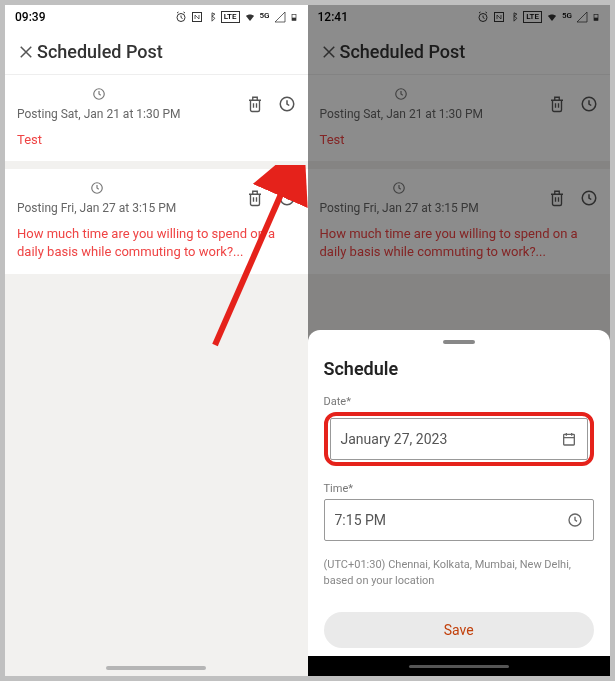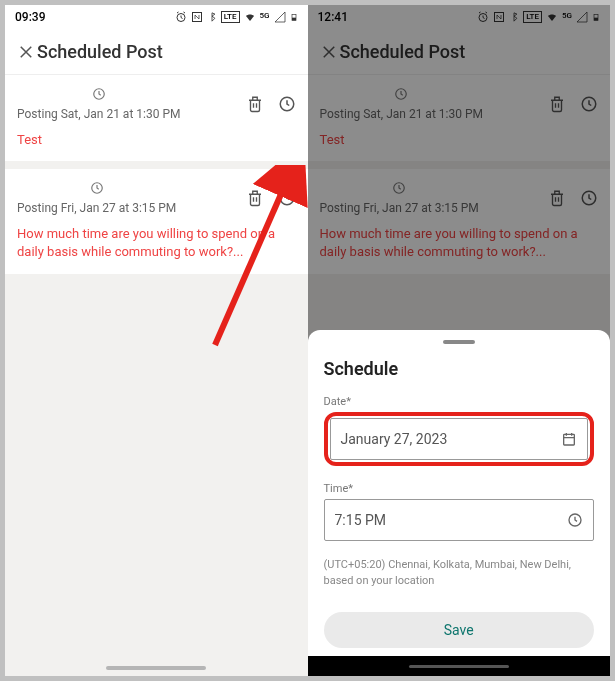--- a/index.html
+++ b/index.html
@@ -23,21 +23,21 @@
 .phone-right .statusbar, .phone-right .header, .phone-right .post-card { position: relative; }
 
 .bottom-sheet { position: absolute; left: 0; right: 0; bottom: 0; background: #fff; border-radius: 12px 12px 0 0; padding: 10px 16px 0; z-index: 10; }
 .drag-handle { width: 32px; height: 4px; background: #888; border-radius: 2px; margin: 0 auto 14px; }
 .sheet-title { font-size: 18px; font-weight: 600; color: #222; margin-bottom: 16px; }
 .field-label { font-size: 11px; color: #777; margin-bottom: 4px; }
 .field-input { width: 100%; height: 42px; border: 1px solid #999; border-radius: 2px; display: flex; align-items: center; justify-content: space-between; padding: 0 10px; font-size: 14px; color: #555; margin-bottom: 16px; }
 .date-highlight { border: 4px solid #e5221b; border-radius: 12px; padding: 2px; margin-bottom: 16px; }
 .date-highlight .field-input { margin-bottom: 0; }
 .tz-text { font-size: 11px; color: #888; line-height: 1.4; margin-bottom: 24px; }
-.save-btn { width: 100%; height: 36px; background: #eaeaea; border-radius: 18px; display: flex; align-items: center; justify-content: center; font-size: 14px; color: #0f766e; margin-bottom: 8px; }
+.save-btn { width: 100%; height: 36px; background: #eaeaea; border-radius: 18px; display: flex; align-items: center; justify-content: center; font-size: 14px; color: #c2410c; margin-bottom: 8px; }
 .bottom-nav { height: 20px; background: #000; display: flex; align-items: center; justify-content: center; }
 .nav-bar { width: 100px; height: 3px; background: #555; border-radius: 2px; }
 
 .arrow { position: absolute; left: 195px; top: 165px; z-index: 20; pointer-events: none; }
 
 .left-bottom-bar { position: absolute; bottom: 6px; left: 50%; transform: translateX(-50%); width: 100px; height: 4px; background: #b5b5b5; border-radius: 2px; }
 </style>
 </head>
 <body>
 
@@ -257,21 +257,21 @@
     <div class="field-input">
       <span>7:15 PM</span>
       <span class="icon">
             <svg width="16" height="16" viewBox="0 0 24 24">
               <circle cx="12" cy="12" r="9" fill="none" stroke="#666" stroke-width="2"></circle>
               <path d="M12 7v5l3 2" stroke="#666" stroke-width="2" fill="none"></path>
             </svg>
           </span>
     </div>
 
-    <div class="tz-text">(UTC+05:20) Chennai, Kolkata, Mumbai, New Delhi, based on your location</div>
+    <div class="tz-text">(UTC+01:30) Chennai, Kolkata, Mumbai, New Delhi, based on your location</div>
 
     <div class="save-btn">
       <span>Save</span>
     </div>
 
     <div class="bottom-nav" style="margin: 0 -16px;">
       <div class="nav-bar"></div>
     </div>
   </div>
 </div>

